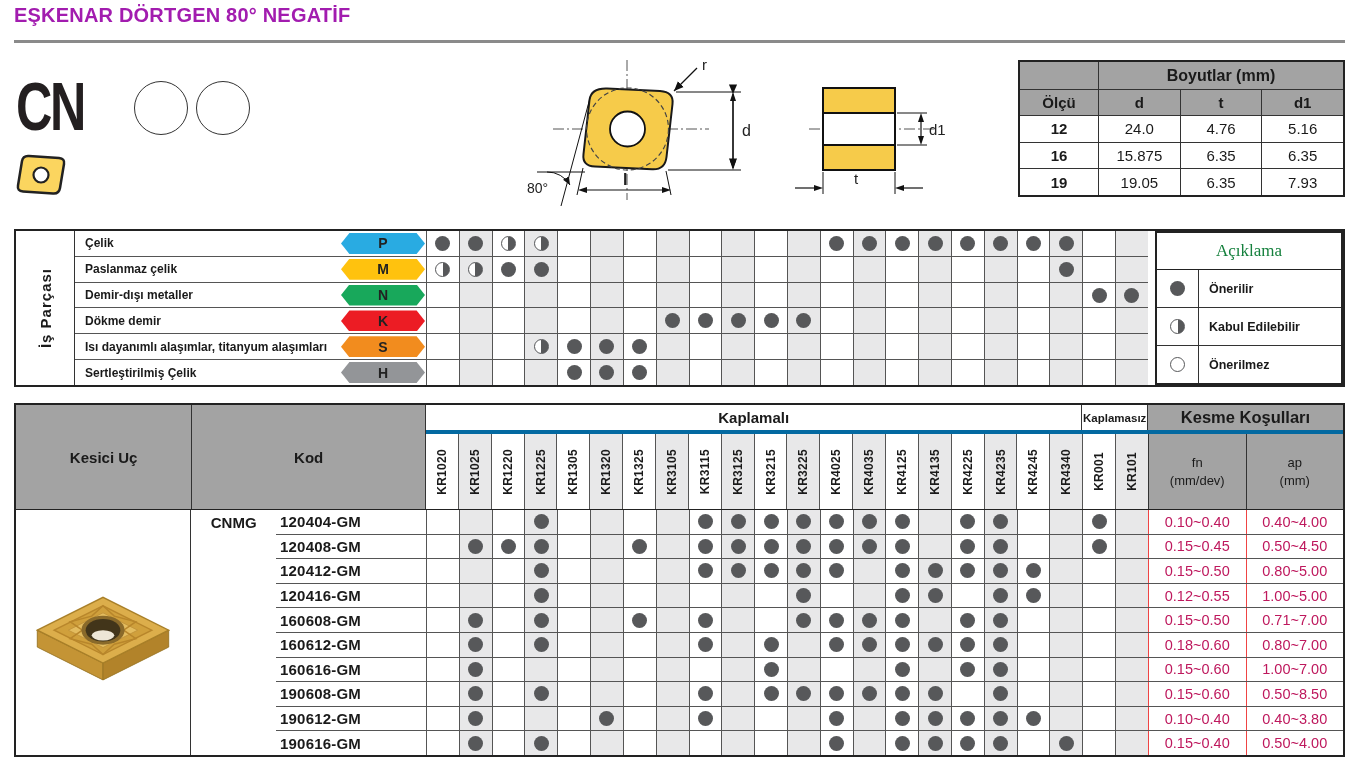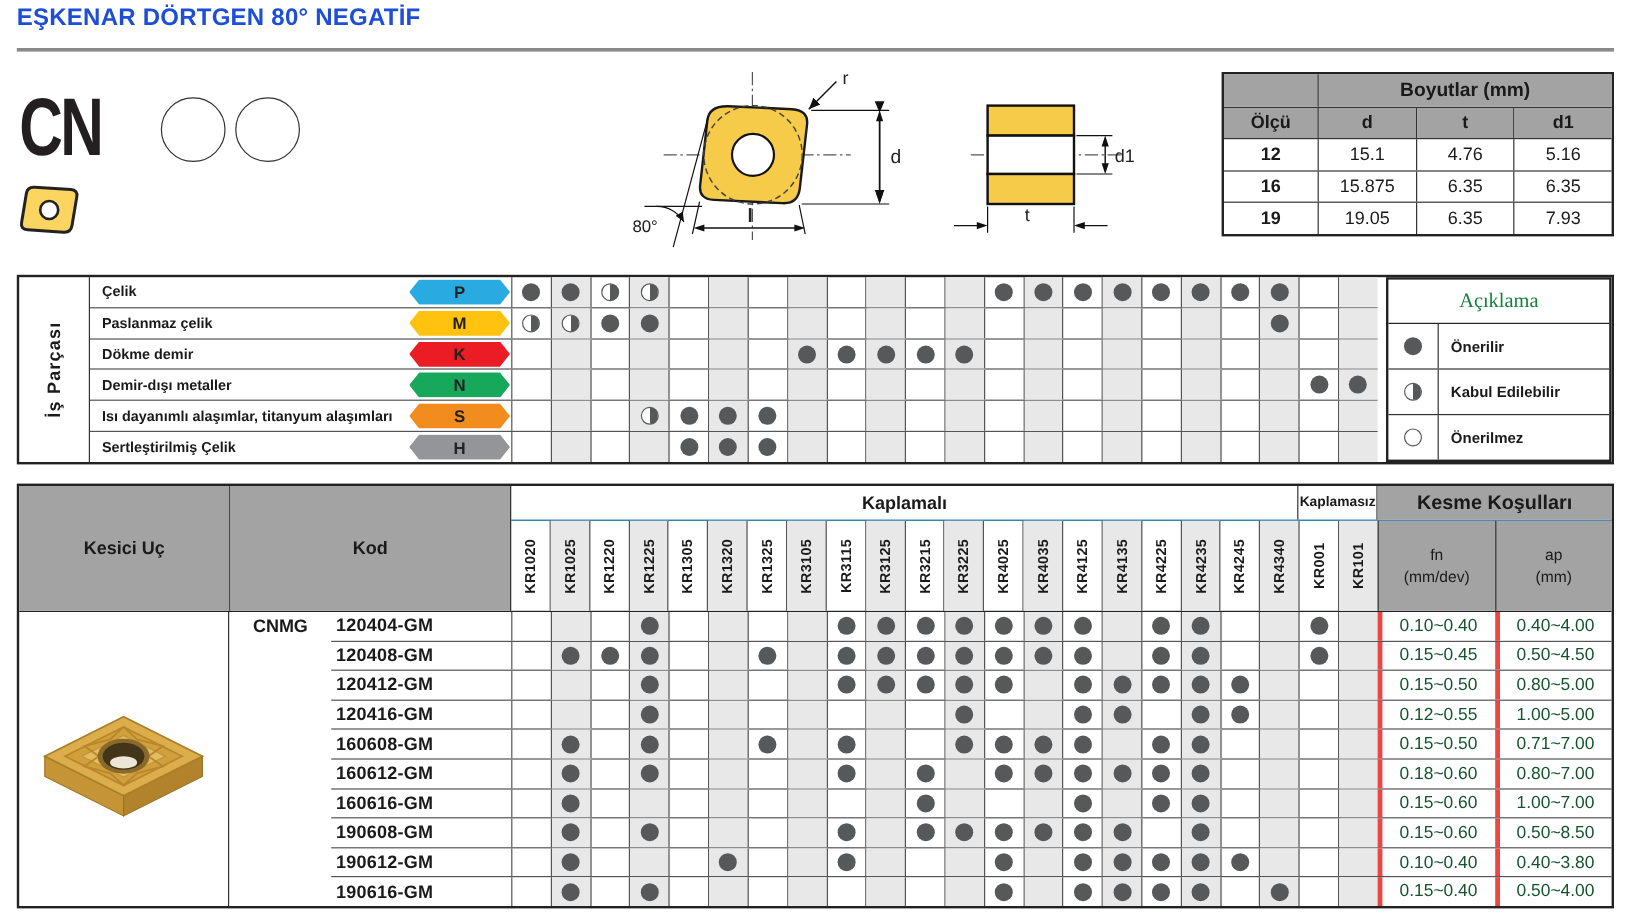--- a/index.html
+++ b/index.html
@@ -2,21 +2,21 @@
 <html><head>
 <meta charset="utf-8">
 <style>
   html,body{margin:0;padding:0;background:#fff;}
   *{box-sizing:border-box;}
   #canvas{position:relative;width:1355px;height:768px;background:#fff;
           font-family:"Liberation Sans", sans-serif;color:#1a1a1a;overflow:hidden;}
   .abs{position:absolute;}
 
   
-  .page-title{left:14px;top:4px;font-size:20px;font-weight:bold;letter-spacing:.2px;color:#1d4ed8;}
+  .page-title{left:14px;top:4px;font-size:20px;font-weight:bold;letter-spacing:.2px;color:#a21caf;}
   .title-rule{left:14px;top:40px;width:1331px;height:3px;background:#8a8a8a;}
   .series-code{left:16px;top:72px;font-size:68px;font-weight:bold;letter-spacing:-3px;
                transform:scaleX(.74);transform-origin:left top;color:#231f20;line-height:1;}
   .badge-circle{width:54px;height:54px;border:1.5px solid #333;border-radius:50%;background:#fff;}
 
   
   .tbl{border:2px solid #222;background:#fff;}
   .gray{background:#a3a3a3;}
   .shade{background:#e8e8e9;}
   .cc{display:flex;align-items:center;justify-content:center;}
@@ -60,43 +60,43 @@
   .legend-row:last-child{border-bottom:none;}
   .legend-sym{width:42px;border-right:1px solid #333;display:flex;align-items:center;justify-content:center;}
   .legend-label{flex:1;display:flex;align-items:center;padding-left:10px;font-size:12.5px;font-weight:bold;}
 
   
   #products{left:14px;top:403px;width:1331px;height:354px;display:flex;flex-direction:column;}
   .prod-head{height:107px;display:flex;border-bottom:1.5px solid #222;}
   .h-kesici{width:178px;border-right:1px solid #333;font-weight:bold;font-size:15px;}
   .h-kod{width:236px;border-right:1px solid #333;font-weight:bold;font-size:15px;}
   .h-right{flex:1;display:flex;flex-direction:column;}
-  .h-top{height:29px;display:flex;border-bottom:1px solid #0369a1;}
+  .h-top{height:29px;display:flex;border-bottom:4px solid #0369a1;}
   .h-kaplamali{width:656.4px;border-right:1px solid #333;font-weight:bold;font-size:15px;}
   .h-kaplamasiz{width:65.6px;border-right:1px solid #333;font-weight:bold;font-size:11.5px;}
   .h-kesme{flex:1;font-weight:bold;font-size:16.5px;}
   .h-bottom{flex:1;display:flex;}
   .h-grades{width:722px;display:flex;}
   .gcell{flex:1 1 0;border-right:1px solid #555;display:flex;align-items:center;justify-content:center;}
   .gcell:last-child{border-right:none;}
   .gcell .vtext{font-size:12px;letter-spacing:.3px;}
   .h-fn,.h-ap{width:97.5px;border-left:1px solid #333;display:flex;flex-direction:column;
               align-items:center;justify-content:center;font-size:13px;line-height:1.35;}
   .prod-body{flex:1;display:flex;}
   .b-kesici{width:178px;border-right:1px solid #333;display:flex;align-items:center;justify-content:center;}
   .b-cnmg{width:86px;display:flex;flex-direction:column;}
   .cnmg-slot{height:24.5px;display:flex;align-items:center;justify-content:center;
              font-weight:bold;font-size:15px;}
   .b-rows{flex:1;display:flex;flex-direction:column;}
   .p-row{flex:1;display:flex;border-bottom:1px solid #555;}
   .p-row:last-child{border-bottom:none;}
   .p-code{width:150px;display:flex;align-items:center;padding-left:4px;
           font-weight:bold;font-size:15px;letter-spacing:.2px;}
-  .p-fn,.p-ap{width:97.5px;border-left:4px solid #ef4444;display:flex;align-items:center;justify-content:center;
-              font-size:14.5px;color:#14532d;}
+  .p-fn,.p-ap{width:97.5px;border-left:1px solid #ef4444;display:flex;align-items:center;justify-content:center;
+              font-size:14.5px;color:#be185d;}
   text{font-family:"Liberation Sans",sans-serif;}
 </style>
 </head>
 <body>
 
 <div id="canvas">
 
   <div class="abs page-title">EŞKENAR DÖRTGEN 80° NEGATİF</div>
   <div class="abs title-rule"></div>
 
@@ -177,21 +177,21 @@
     </div>
     <div class="d-row" id="dim-cols" style="flex:0 0 26px;">
         <div class="d-cell gray d-head d-c0">Ölçü</div>
         <div class="d-cell gray d-head d-c">d</div>
         <div class="d-cell gray d-head d-c">t</div>
         <div class="d-cell gray d-head d-c">d1</div>
       </div>
     <div id="dim-body" style="flex:1;display:flex;flex-direction:column;">
         <div class="d-row">
           <div class="d-cell d-c0 d-first">12</div>
-          <div class="d-cell d-c">15.1</div>
+          <div class="d-cell d-c">24.0</div>
           <div class="d-cell d-c">4.76</div>
           <div class="d-cell d-c">5.16</div>
         </div>
         <div class="d-row">
           <div class="d-cell d-c0 d-first">16</div>
           <div class="d-cell d-c">15.875</div>
           <div class="d-cell d-c">6.35</div>
           <div class="d-cell d-c">6.35</div>
         </div>
         <div class="d-row">
@@ -296,20 +296,54 @@
             <div class="mc cc shade"></div>
             <div class="mc cc"></div>
             <div class="mc cc shade">
               <span class="dot"></span>
             </div>
             <div class="mc cc"></div>
             <div class="mc cc shade"></div>
           </div>
         </div>
         <div class="mat-row">
+          <div class="mat-name">Demir-dışı metaller</div>
+          <div class="mat-hexwrap">
+            <div class="hex" style="background: rgb(24, 168, 91);">N</div>
+          </div>
+          <div class="matrix">
+            <div class="mc cc"></div>
+            <div class="mc cc shade"></div>
+            <div class="mc cc"></div>
+            <div class="mc cc shade"></div>
+            <div class="mc cc"></div>
+            <div class="mc cc shade"></div>
+            <div class="mc cc"></div>
+            <div class="mc cc shade"></div>
+            <div class="mc cc"></div>
+            <div class="mc cc shade"></div>
+            <div class="mc cc"></div>
+            <div class="mc cc shade"></div>
+            <div class="mc cc"></div>
+            <div class="mc cc shade"></div>
+            <div class="mc cc"></div>
+            <div class="mc cc shade"></div>
+            <div class="mc cc"></div>
+            <div class="mc cc shade"></div>
+            <div class="mc cc"></div>
+            <div class="mc cc shade"></div>
+            <div class="mc cc">
+              <span class="dot"></span>
+            </div>
+            <div class="mc cc shade">
+              <span class="dot"></span>
+            </div>
+          </div>
+        </div>
+        <div class="mat-row">
           <div class="mat-name">Dökme demir</div>
           <div class="mat-hexwrap">
             <div class="hex" style="background: rgb(236, 28, 36);">K</div>
           </div>
           <div class="matrix">
             <div class="mc cc"></div>
             <div class="mc cc shade"></div>
             <div class="mc cc"></div>
             <div class="mc cc shade"></div>
             <div class="mc cc"></div>
@@ -333,54 +367,20 @@
             <div class="mc cc"></div>
             <div class="mc cc shade"></div>
             <div class="mc cc"></div>
             <div class="mc cc shade"></div>
             <div class="mc cc"></div>
             <div class="mc cc shade"></div>
             <div class="mc cc"></div>
             <div class="mc cc shade"></div>
             <div class="mc cc"></div>
             <div class="mc cc shade"></div>
-          </div>
-        </div>
-        <div class="mat-row">
-          <div class="mat-name">Demir-dışı metaller</div>
-          <div class="mat-hexwrap">
-            <div class="hex" style="background: rgb(24, 168, 91);">N</div>
-          </div>
-          <div class="matrix">
-            <div class="mc cc"></div>
-            <div class="mc cc shade"></div>
-            <div class="mc cc"></div>
-            <div class="mc cc shade"></div>
-            <div class="mc cc"></div>
-            <div class="mc cc shade"></div>
-            <div class="mc cc"></div>
-            <div class="mc cc shade"></div>
-            <div class="mc cc"></div>
-            <div class="mc cc shade"></div>
-            <div class="mc cc"></div>
-            <div class="mc cc shade"></div>
-            <div class="mc cc"></div>
-            <div class="mc cc shade"></div>
-            <div class="mc cc"></div>
-            <div class="mc cc shade"></div>
-            <div class="mc cc"></div>
-            <div class="mc cc shade"></div>
-            <div class="mc cc"></div>
-            <div class="mc cc shade"></div>
-            <div class="mc cc">
-              <span class="dot"></span>
-            </div>
-            <div class="mc cc shade">
-              <span class="dot"></span>
-            </div>
           </div>
         </div>
         <div class="mat-row">
           <div class="mat-name">Isı dayanımlı alaşımlar, titanyum alaşımları</div>
           <div class="mat-hexwrap">
             <div class="hex" style="background: rgb(242, 140, 30);">S</div>
           </div>
           <div class="matrix">
             <div class="mc cc"></div>
             <div class="mc cc shade"></div>

